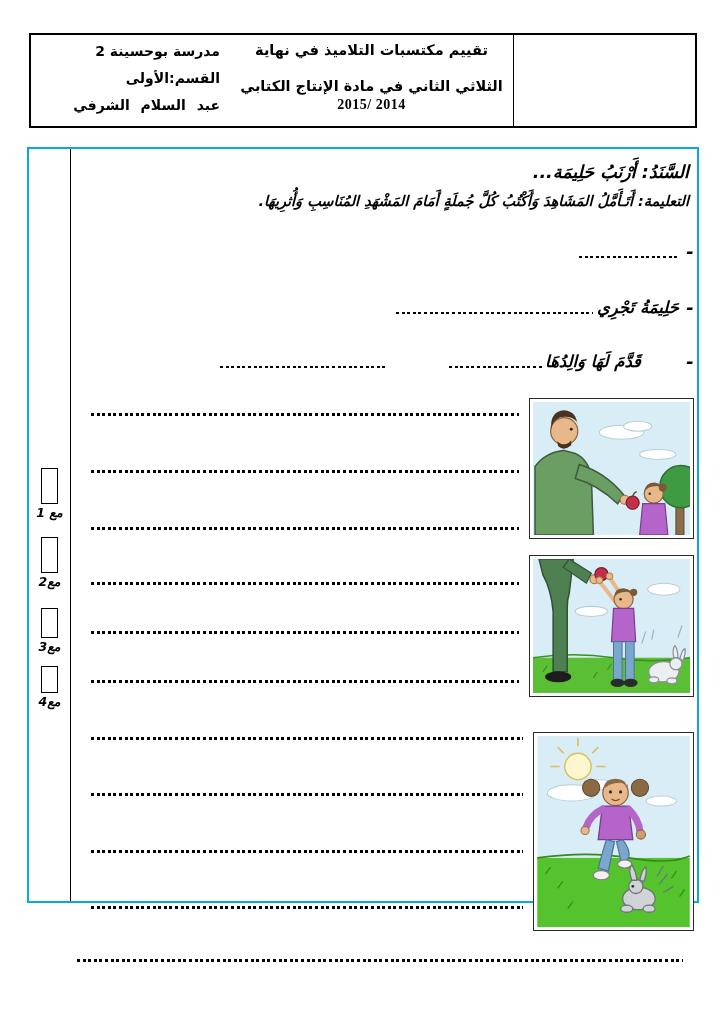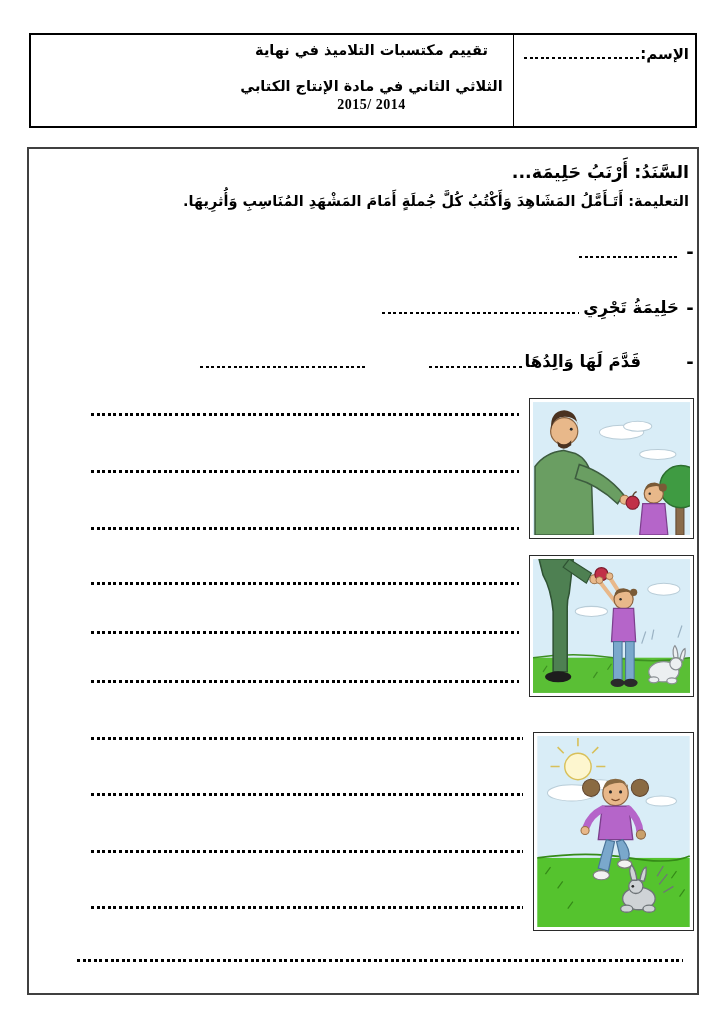--- a/index.html
+++ b/index.html
@@ -49,22 +49,23 @@
               font-family: "Liberation Serif", serif; letter-spacing: .5px; }
 
   .cell-school { padding: 8px 10px 0 4px; text-align: right; }
   .school-l1 { font-weight: bold; font-size: 14px; }
   .school-l2 { font-weight: bold; font-size: 14px; margin-top: 11px; }
   .school-l3 { font-weight: 600;  font-size: 14px; margin-top: 11px; word-spacing: 6px; }
 
   
   .main-box {
     position: absolute; left: 27px; top: 147px;
-    width: 672px; height: 848px;
-    border: 2px solid #404040;
+    width: 672px; height: 756px;
+    border: 2px solid #0ea5e9;
+    font-style: italic;
   }
   .content {
     position: absolute; top: 0; bottom: 0; left: 42px; right: 0;
     font-weight: bold;
   }
 
   .sanad   { position: absolute; top: 13px;  right: 8px; font-size: 17.5px; }
   .taalima { position: absolute; top: 44px;  right: 8px; font-size: 14.5px; white-space: nowrap; }
 
   .bullet-row {
@@ -137,32 +138,33 @@
   .crit-3 .crit-box { height: 30px; }
   .crit-4 .crit-box { height: 27px; }
   .crit-label { font-weight: bold; font-size: 12.5px; margin-top: 1px; white-space: nowrap; direction: rtl; }
 </style>
 </head>
 <body>
 
 <div class="header-table">
 
   <div class="cell cell-name">
-    <div class="field-row row-name">
-      <span class="lbl">الإسم:</span>
-      <span class="dotline hdots"></span>
-    </div>
   </div>
 
   <div class="cell cell-title">
     <div class="title-l1">تقييم مكتسبات التلاميذ في نهاية</div>
     <div class="title-l2">الثلاثي الثاني في مادة الإنتاج الكتابي</div>
     <div class="title-yr">2015/ 2014</div>
   </div>
 
+  <div class="cell cell-school">
+    <div class="school-l1">مدرسة بوحسينة 2</div>
+    <div class="school-l2">القسم:الأولى</div>
+    <div class="school-l3">عبد السلام الشرفي</div>
+  </div>
 
 </div>
 
 <div class="main-box">
 
   <div class="content">
 
     <div class="sanad">السَّنَدُ: أَرْنَبُ حَلِيمَة...</div>
     <div class="taalima">التعليمة: أَتَـأَمَّلُ المَشَاهِدَ وَأَكْتُبُ كُلَّ جُملَةٍ أَمَامَ المَشْهَدِ المُنَاسِبِ وَأُثرِيهَا.</div>
 
@@ -313,14 +315,32 @@
         <div class="dotline"></div>
         <div class="dotline"></div>
         <div class="dotline"></div>
       </div>
     </div>
 
     <div class="dotline final-line"></div>
 
   </div>
 
+  <div class="criteria-strip">
+    <div class="criterion crit-1">
+      <div class="crit-box"></div>
+      <div class="crit-label">مع 1</div>
+    </div>
+    <div class="criterion crit-2">
+      <div class="crit-box"></div>
+      <div class="crit-label">مع2</div>
+    </div>
+    <div class="criterion crit-3">
+      <div class="crit-box"></div>
+      <div class="crit-label">مع3</div>
+    </div>
+    <div class="criterion crit-4">
+      <div class="crit-box"></div>
+      <div class="crit-label">مع4</div>
+    </div>
+  </div>
 
 </div>
 
 </body></html>

